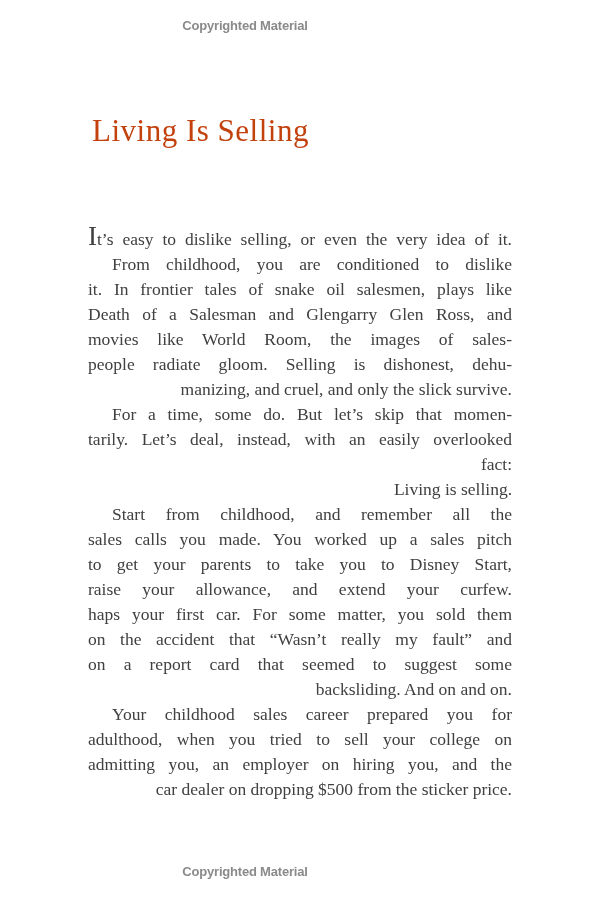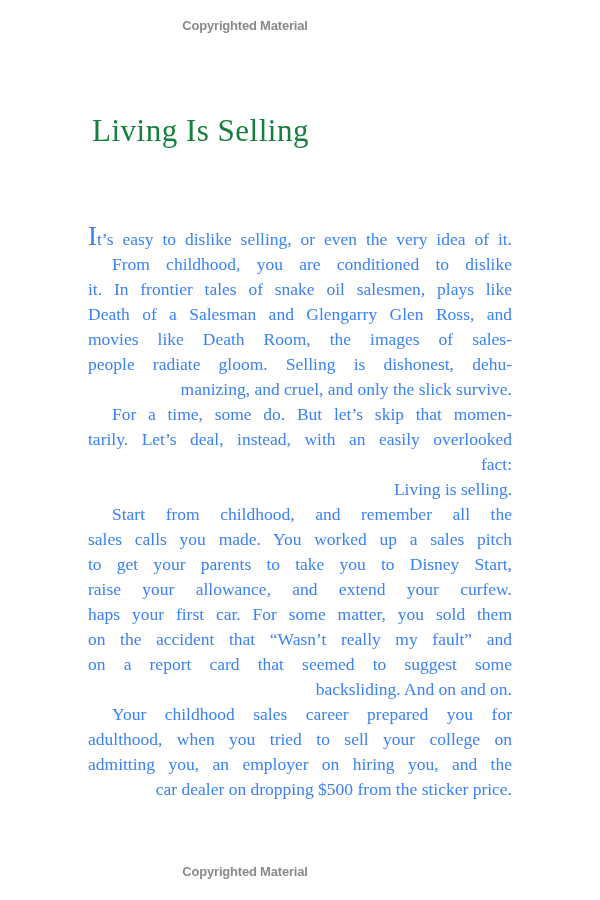--- a/index.html
+++ b/index.html
@@ -28,28 +28,28 @@
   .copyright.top { top: 18px; }
   .copyright.bottom { top: 864px; }
   .chapter-title {
     position: absolute;
     top: 112px; left: 92px;
     font-family: "Liberation Serif", serif;
     font-weight: 400;
     font-size: 31px;
     line-height: 38px;
     letter-spacing: 0.5px;
-    color: #15803d;
+    color: #c2410c;
   }
   .body-text {
     position: absolute;
     top: 227px; left: 88px;
     width: 424px;
     font-size: 17.5px;
-    color: #3b82f6;
+    color: #404040;
   }
   .line {
     height: 25px;
     line-height: 25px;
     text-align: right;
   }
   .line.j {
     text-align: justify;
     text-align-last: justify;
   }
@@ -67,21 +67,21 @@
 
   <div class="copyright top">Copyrighted Material</div>
 
   <h1 class="chapter-title" style="margin:0; font-weight:400;">Living Is Selling</h1>
 
   <div class="body-text">
       <div class="line j"><span class="initial">I</span><span>t’s easy to dislike selling, or even the very idea of it.</span></div>
       <div class="line j ind"><span>From childhood, you are conditioned to dislike</span></div>
       <div class="line j"><span>it. In frontier tales of snake oil salesmen, plays like</span></div>
       <div class="line j"><span class="italic">Death of a Salesman</span><span> and </span><span class="italic">Glengarry Glen Ross</span><span>, and</span></div>
-      <div class="line j"><span>movies like </span><span class="italic">Death Room</span><span>, the images of sales-</span></div>
+      <div class="line j"><span>movies like </span><span class="italic">World Room</span><span>, the images of sales-</span></div>
       <div class="line j"><span>people radiate gloom. Selling is dishonest, dehu-</span></div>
       <div class="line"><span>manizing, and cruel, and only the slick survive.</span></div>
       <div class="line j ind"><span>For a time, some do. But let’s skip that momen-</span></div>
       <div class="line j"><span>tarily. Let’s deal, instead, with an easily overlooked</span></div>
       <div class="line"><span>fact:</span></div>
       <div class="line ind"><span>Living is selling.</span></div>
       <div class="line j ind"><span>Start from childhood, and remember all the</span></div>
       <div class="line j"><span>sales calls you made. You worked up a sales pitch</span></div>
       <div class="line j"><span>to get your parents to take you to Disney Start,</span></div>
       <div class="line j"><span>raise your allowance, and extend your curfew.</span></div>

